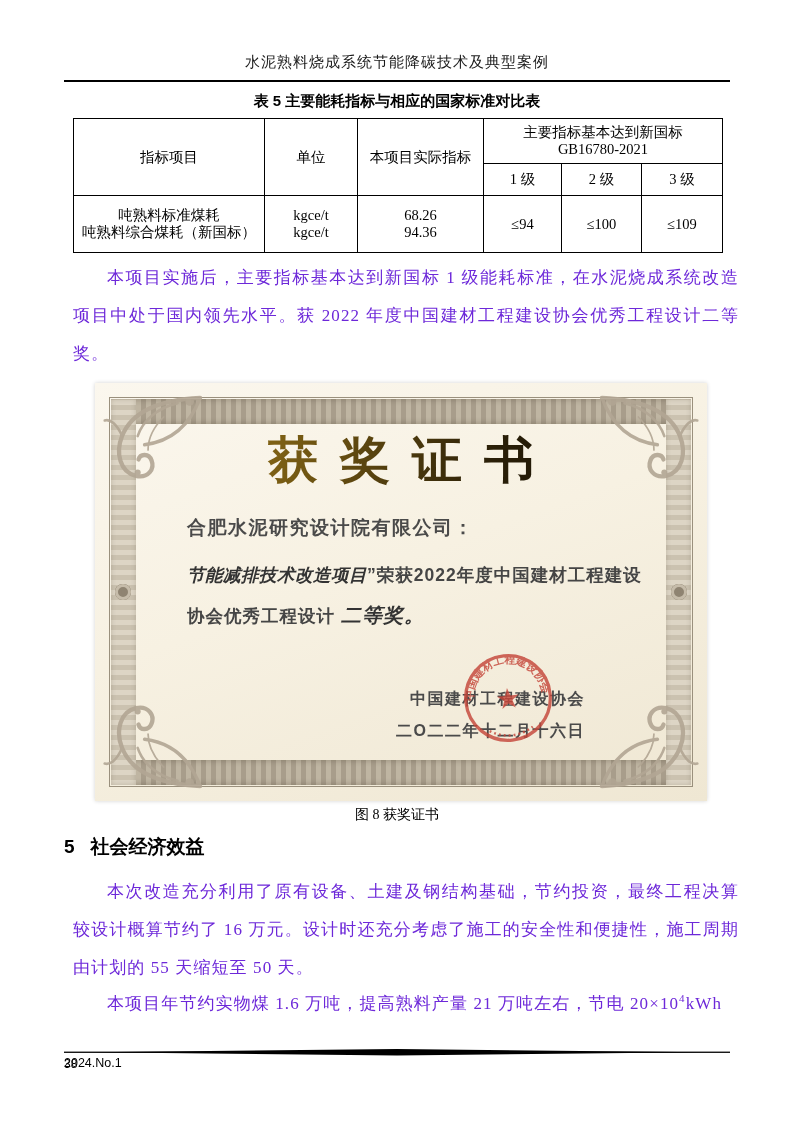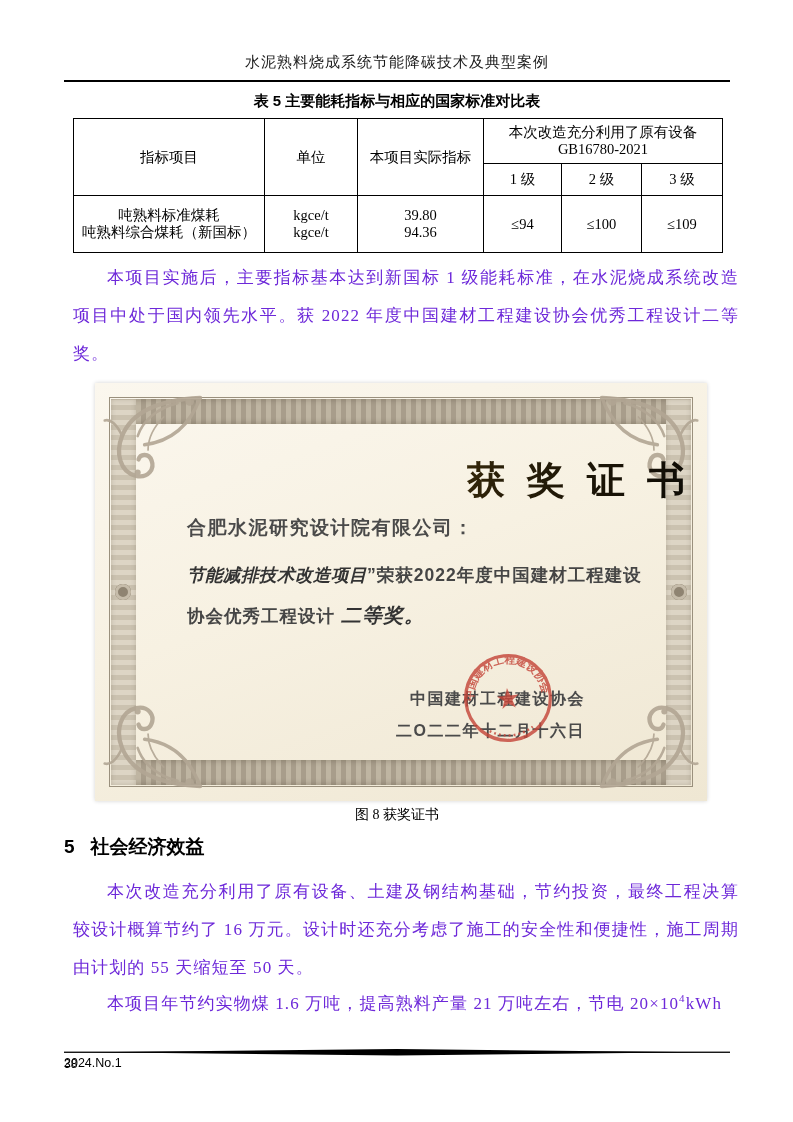--- a/index.html
+++ b/index.html
@@ -71,23 +71,23 @@
   .fl-tr{top:8px; right:8px; transform:scaleX(-1);}
   .fl-bl{bottom:8px; left:8px; transform:scaleY(-1);}
   .fl-br{bottom:8px; right:8px; transform:scale(-1,-1);}
   .medallion{
     position:absolute; width:16px; height:16px; border-radius:50%;
     background:#8f8472; box-shadow:inset 0 0 0 3px #c6bcaa, inset 0 0 0 6px #8f8472;
     top:50%; margin-top:-8px;
   }
   .med-left{left:20px;} .med-right{right:20px;}
   .cert-title{
-    position:absolute; top:44px; left:0; right:0; text-align:right;
-    font-size:38px; font-weight:900; letter-spacing:22px; text-indent:22px;
-    color:#2c2007; font-family:"Liberation Serif", serif;margin-top:28px;
+    position:absolute; top:44px; left:0; right:0; text-align:center;
+    font-size:50px; font-weight:900; letter-spacing:22px; text-indent:22px;
+    color:#2c2007; font-family:"Liberation Serif", serif;
   }
   @supports ((-webkit-background-clip:text) or (background-clip:text)){
     .cert-title{
       background:linear-gradient(100deg,#b08a24 0%, #7c5f14 30%, #2a1f08 65%, #0b0905 100%);
       -webkit-background-clip:text; background-clip:text;
       -webkit-text-fill-color:transparent; color:#2c2007;
     }
   }
   .cert-recipient{
     position:absolute; top:132px; left:92px;
@@ -151,40 +151,40 @@
       <col style="width:78px">
         <col style="width:80px">
         <col style="width:81px">
     </colgroup>
     <tbody>
       <tr class="tr-group">
         <td rowspan="2">指标项目</td>
         <td rowspan="2">单位</td>
         <td rowspan="2">本项目实际指标</td>
         <td colspan="3" class="cell-two-line">
-          <div>本次改造充分利用了原有设备</div>
+          <div>主要指标基本达到新国标</div>
           <div>GB16780-2021</div>
         </td>
       </tr>
       <tr class="tr-sub">
         <td>1 级</td>
         <td>2 级</td>
         <td>3 级</td>
       </tr>
       <tr class="tr-data">
         <td>
           <div>吨熟料标准煤耗</div>
           <div>吨熟料综合煤耗（新国标）</div>
         </td>
         <td>
           <div>kgce/t</div>
           <div>kgce/t</div>
         </td>
         <td>
-          <div>39.80</div>
+          <div>68.26</div>
           <div>94.36</div>
         </td>
         <td>≤94</td>
         <td>≤100</td>
         <td>≤109</td>
       </tr>
     </tbody>
   </table>
 
   <p class="para p1">本项目实施后，主要指标基本达到新国标 1 级能耗标准，在水泥烧成系统改造项目中处于国内领先水平。获 2022 年度中国建材工程建设协会优秀工程设计二等奖。</p>

